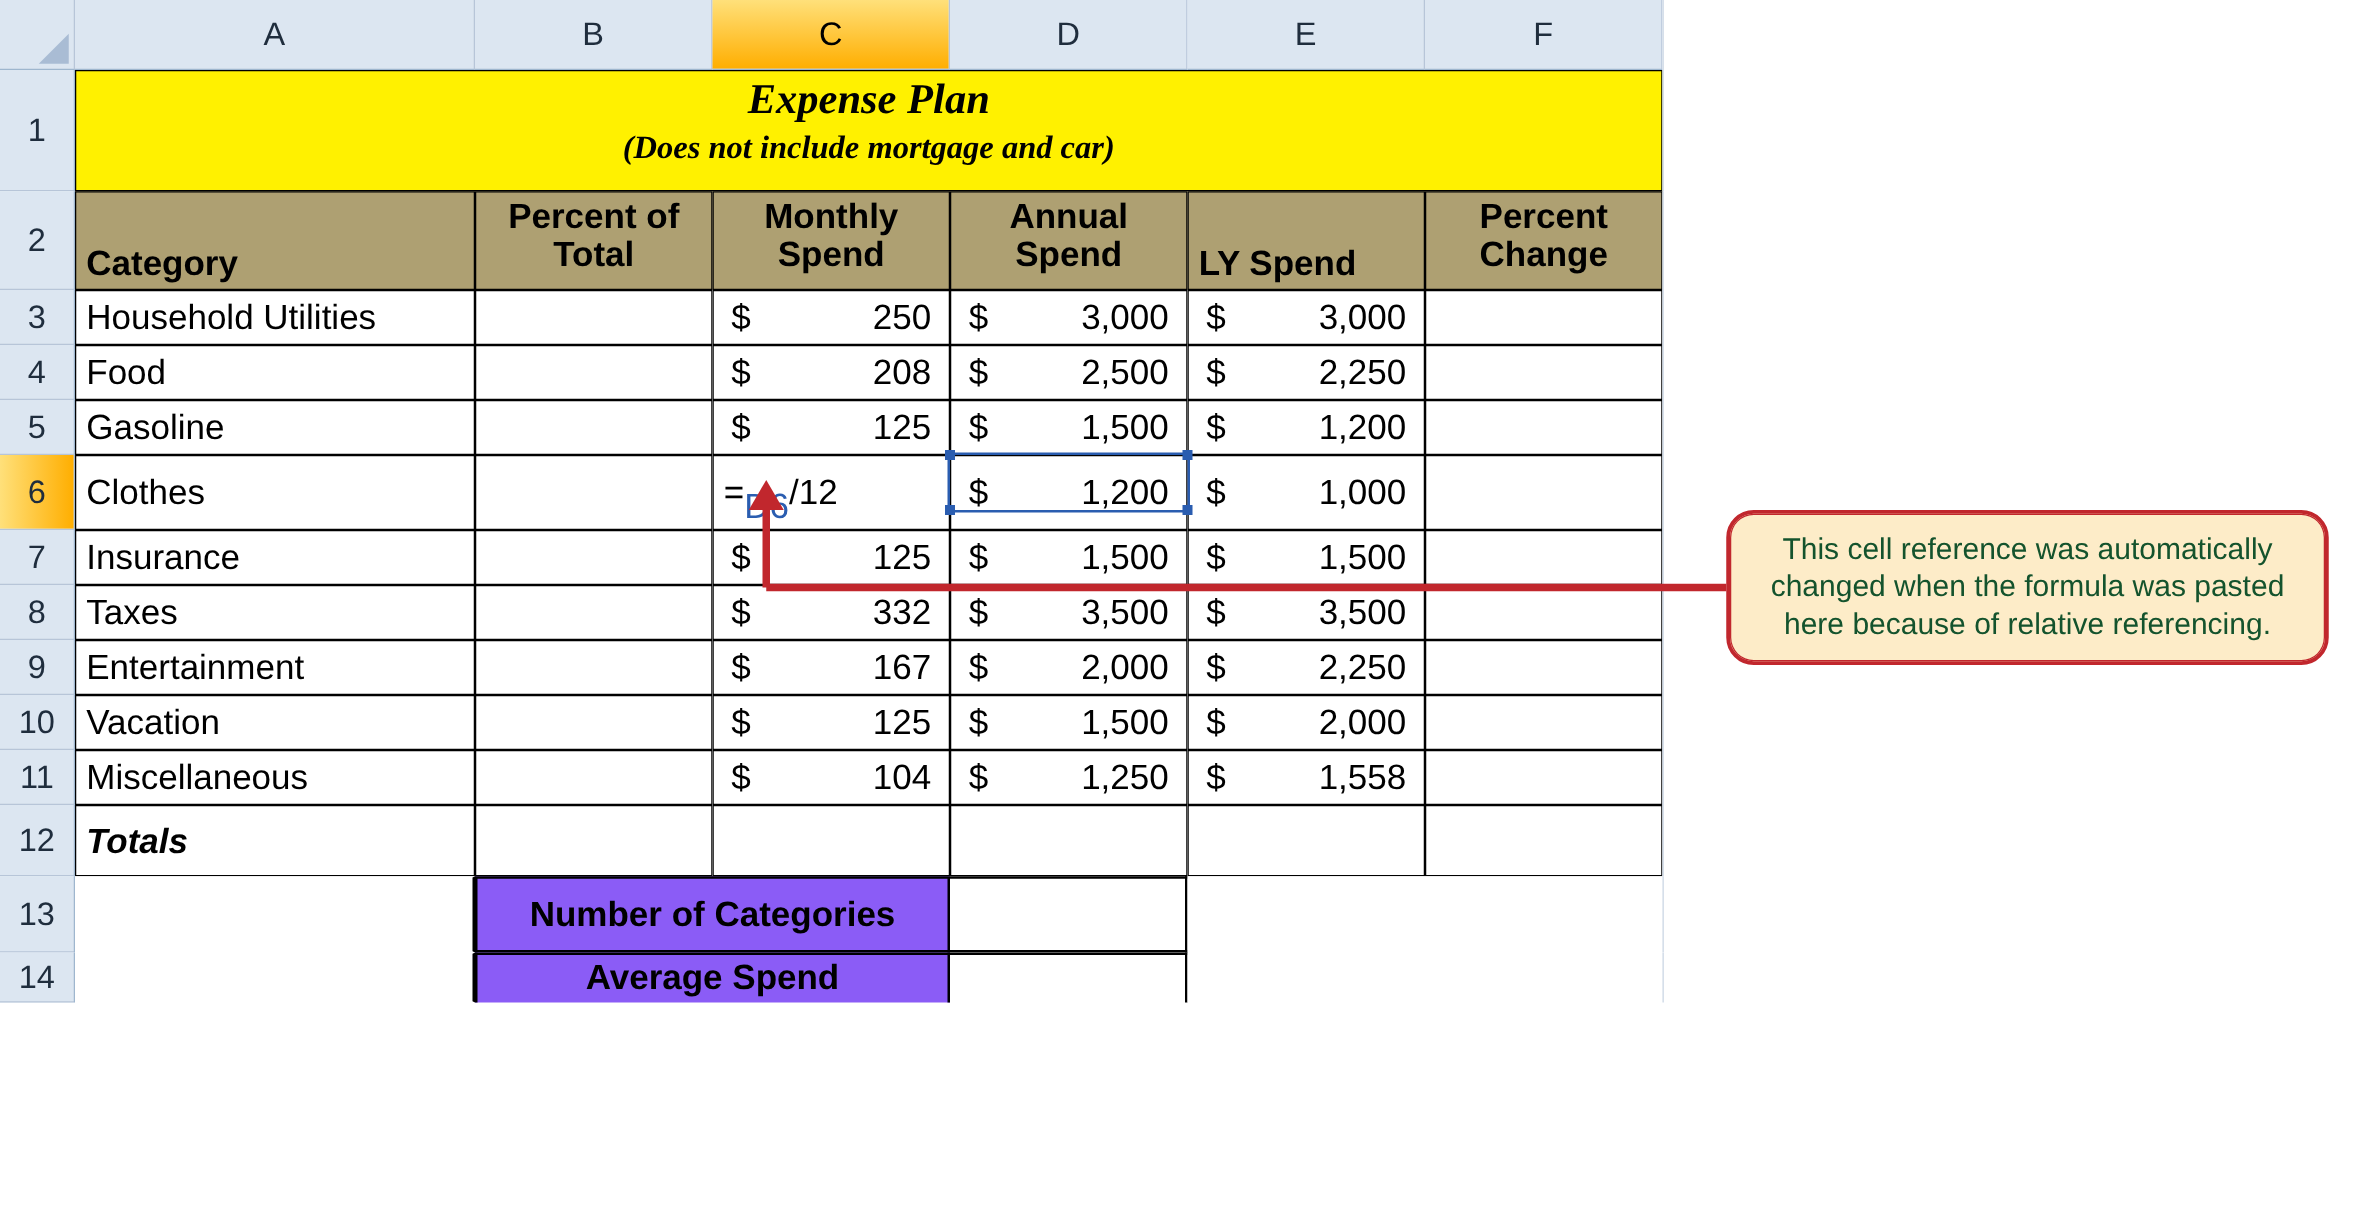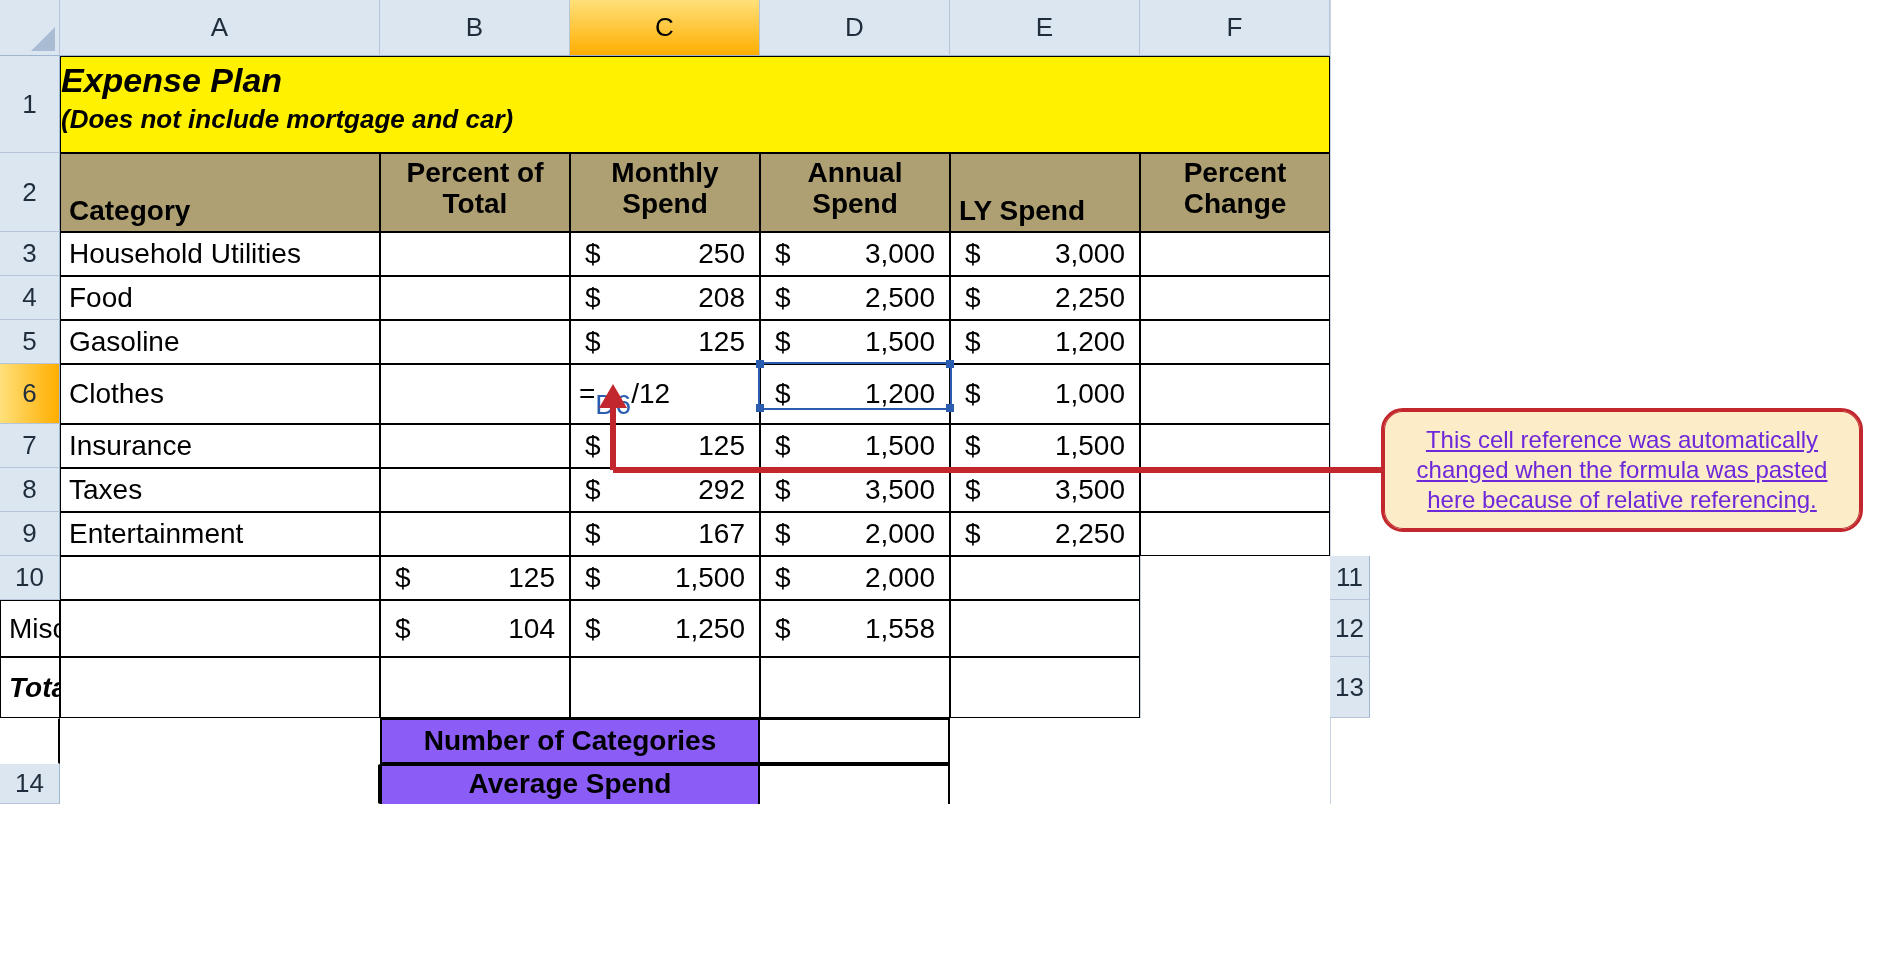--- a/index.html
+++ b/index.html
@@ -61,26 +61,28 @@
     padding: 2px 8px;
     display:flex;
     align-items:center;
     min-height:38px;
     background:#fff;
   }
   .title {
     grid-column: 2 / 8;
     background: #fff100;
     border:1px solid #000;
+    text-align:center;
     font-size:34px;
     font-weight:bold;
     font-style:italic;
     padding:4px 0 0 0;
     display:block;
     min-height:90px;
+    font-family:Liberation Serif, serif;
   }
   .title .sub {
     font-size:26px;
     font-weight:bold;
     font-style:italic;
     display:block;
     margin-top:4px;
   }
   .hdrcell {
     background:#b0a16a;
@@ -125,24 +127,23 @@
     position:absolute;
     right:40px;
     top: 408px;
     width: 440px;
     background:#fdecc8;
     border:3px solid #c1272d;
     border-radius:22px;
     padding:14px 18px;
     font-size:24px;
     text-align:center;
-    color:#6d28d9;
+    color:#14532d;
     line-height:1.25;
     box-shadow:0 0 0 1px #c1272d inset;
-    text-decoration:underline;
   }
   
   .arrow-line-v{
     position:absolute;
     width:6px;
     background:#c1272d;
   }
   .arrow-line-h{
     position:absolute;
     height:6px;
@@ -282,21 +283,21 @@
       <div class="sym">$</div>
       <div class="val">1,500</div>
     </div>
     <div class="cell"></div>
     <div class="lastcol"></div>
     <div class="rowhdr">8</div>
     <div class="cell">Taxes</div>
     <div class="cell"></div>
     <div class="cell money">
       <div class="sym">$</div>
-      <div class="val">292</div>
+      <div class="val">332</div>
     </div>
     <div class="cell money">
       <div class="sym">$</div>
       <div class="val">3,500</div>
     </div>
     <div class="cell money">
       <div class="sym">$</div>
       <div class="val">3,500</div>
     </div>
     <div class="cell"></div>
@@ -312,20 +313,21 @@
       <div class="sym">$</div>
       <div class="val">2,000</div>
     </div>
     <div class="cell money">
       <div class="sym">$</div>
       <div class="val">2,250</div>
     </div>
     <div class="cell"></div>
     <div class="lastcol"></div>
     <div class="rowhdr">10</div>
+    <div class="cell">Vacation</div>
     <div class="cell"></div>
     <div class="cell money">
       <div class="sym">$</div>
       <div class="val">125</div>
     </div>
     <div class="cell money">
       <div class="sym">$</div>
       <div class="val">1,500</div>
     </div>
     <div class="cell money">

